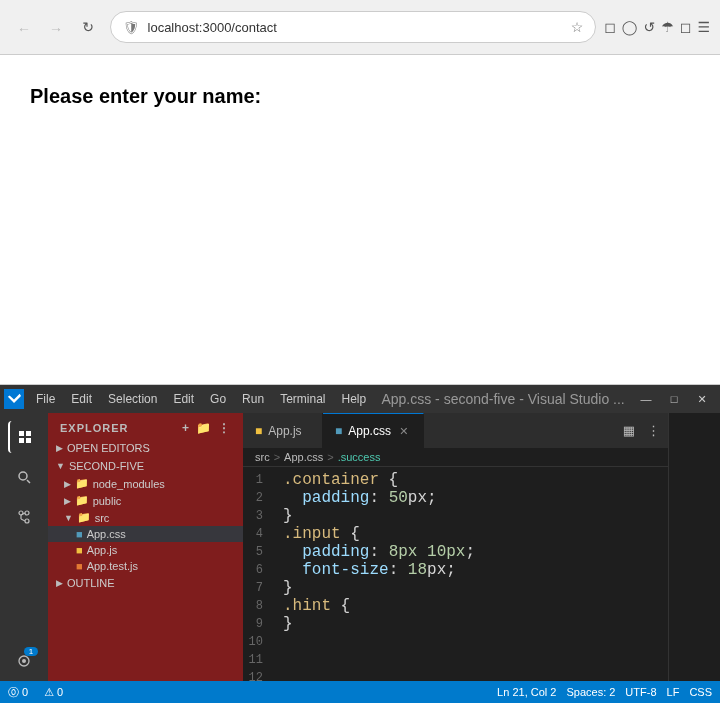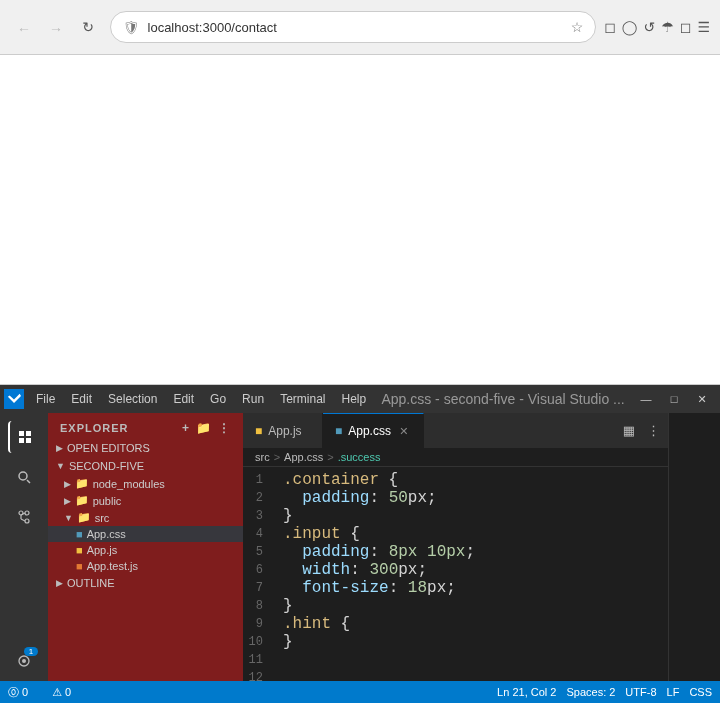--- a/index.html
+++ b/index.html
@@ -289,21 +289,21 @@
     .status-bar {
       background: #007acc;
       height: 22px;
       display: flex;
       align-items: center;
       padding: 0 8px;
       font-size: 11px;
       color: #fff;
       gap: 12px;
     }
-    .status-left { display: flex; gap: 24px; align-items: center; }
+    .status-left { display: flex; gap: 16px; align-items: center; }
     .status-right { margin-left: auto; display: flex; gap: 10px; align-items: center; }
     .status-item { cursor: pointer; white-space: nowrap; }
 
     .tabs-right {
       margin-left: auto;
       display: flex;
       align-items: center;
       padding-right: 4px;
       gap: 4px;
     }
@@ -360,20 +360,21 @@
     <span>◻</span>
     <span>◯</span>
     <span>↺</span>
     <span>☂</span>
     <span>◻</span>
     <span>☰</span>
   </div>
 </div>
 
 <div class="web-page">
+  <div class="page-title">Please enter your name:</div>
 </div>
 
 <div class="vscode">
 
   <div class="vscode-menubar">
     <div class="vscode-logo">
       <svg viewBox="0 0 16 16">
         <path d="M14.5 2L8 8.5 3 4 1 5.5l7 7 8-8z"></path>
       </svg>
     </div>
@@ -532,21 +533,20 @@
               <div>11</div>
               <div>12</div>
           </div>
           <div class="code-content">
             <div class="code-line"><span class="c-selector">.container</span><span class="c-brace"> {</span></div>
             <div class="code-line">  <span class="c-property">padding</span><span class="c-colon">: </span><span class="c-number">50</span><span class="c-unit">px;</span></div>
             <div class="code-line"><span class="c-brace">}</span></div>
             <div class="code-line"></div>
             <div class="code-line"><span class="c-selector">.input</span><span class="c-brace"> {</span></div>
             <div class="code-line">  <span class="c-property">padding</span><span class="c-colon">: </span><span class="c-number">8px 10px</span><span class="c-unit">;</span></div>
-            <div class="code-line">  <span class="c-property">width</span><span class="c-colon">: </span><span class="c-number">300</span><span class="c-unit">px;</span></div>
             <div class="code-line">  <span class="c-property">font-size</span><span class="c-colon">: </span><span class="c-number">18</span><span class="c-unit">px;</span></div>
             <div class="code-line"><span class="c-brace">}</span></div>
             <div class="code-line"></div>
             <div class="code-line"><span class="c-selector">.hint</span><span class="c-brace"> {</span></div>
             <div class="code-line"><span class="c-brace">}</span></div>
           </div>
         </div>
       </div>
     </div>
 

